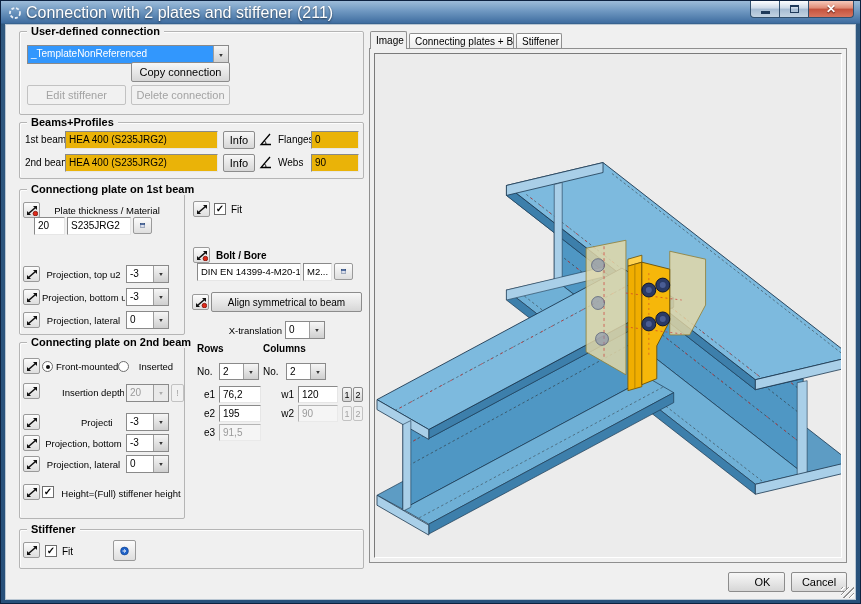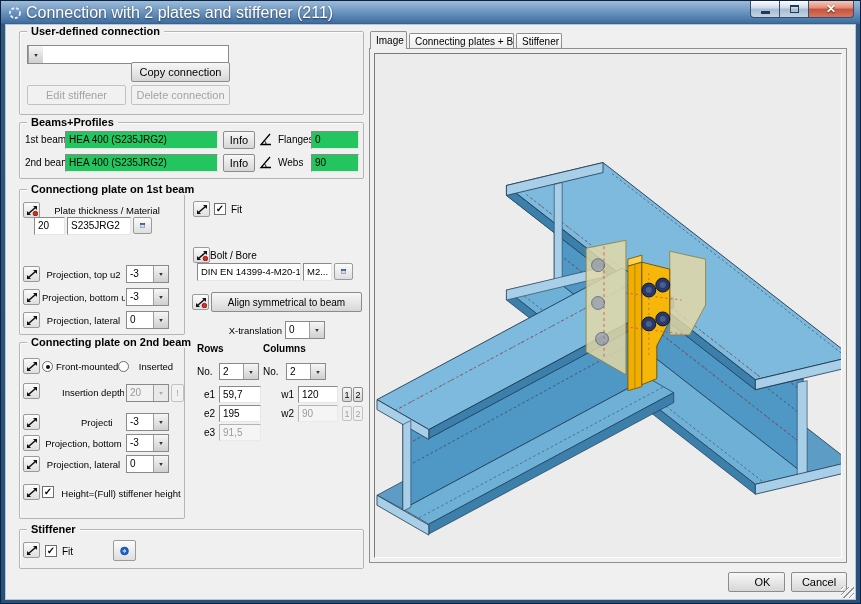--- a/index.html
+++ b/index.html
@@ -19,21 +19,21 @@
   .capbtn.cls{width:45px;border-left:none;border-radius:0 0 4px 0;
           background:linear-gradient(#f7c9ba,#e08a74 45%,#c5523c 50%,#d8755f);}
   .glyph-min{width:9px;height:3px;background:#1f3a5a;margin-top:6px;}
   .glyph-max{width:9px;height:8px;border:1px solid #1f3a5a;border-top:2px solid #1f3a5a;background:transparent;}
   .glyph-cls{color:#fff;font-size:12px;font-weight:bold;text-shadow:0 1px 1px #5a1408;line-height:1;}
   .client{position:absolute;left:4px;top:23px;width:851px;height:576px;background:#f0f0f0;border:1px solid #b9c6d2;}
   .grp{position:absolute;border:1px solid #b5b5b5;border-radius:2px;box-shadow:inset 1px 1px 0 #fdfdfd;}
   .grp>.glbl{position:absolute;top:-7px;left:7px;background:#f0f0f0;padding:0 4px;font-weight:bold;font-size:11px;white-space:nowrap;}
   .lab{position:absolute;white-space:nowrap;overflow:hidden;}
   .lab.r{text-align:right;}
-  .fld{position:absolute;background:#22c55e;border:1px solid;border-color:#898989 #e6e6e6 #e6e6e6 #898989;
+  .fld{position:absolute;background:#eab308;border:1px solid;border-color:#898989 #e6e6e6 #e6e6e6 #898989;
        padding:2px 3px 0;white-space:nowrap;overflow:hidden;}
   .fld.white{background:#fff;}
   .fld.dis{color:#9a9a9a;background:#f5f5f5;border-color:#b5b5b5 #e9e9e9 #e9e9e9 #b5b5b5;}
   .combo{position:absolute;background:#fff;border:1px solid #8a8a8a;display:flex;}
   .combo .cval{flex:1;padding:2px 2px 0 3px;overflow:hidden;white-space:nowrap;}
   .combo .cbtn{width:15px;background:linear-gradient(#f6f6f6,#cfcfcf);border-left:1px solid #9e9e9e;
        display:flex;align-items:center;justify-content:center;}
   .combo .carr{font-size:6px;color:#333;transform:scaleY(.9);}
   .combo.sel .cval{background:#3297fd;color:#fff;}
   .combo.dis{background:#f2f2f2;}
@@ -89,20 +89,21 @@
         </span>
     </span>
   </div>
 
   <div class="client">
 
     <div class="grp" style="left:13px;top:6px;width:345px;height:84px;">
       <span class="glbl">User-defined connection</span>
     </div>
     <div class="combo sel" style="left:21px;top:20px;width:202px;height:19px;">
+      <span class="cval">_TemplateNonReferenced</span>
       <span class="cbtn">
           <span class="carr">▼</span>
         </span>
     </div>
     <button class="btn" style="left:125px;top:37px;width:99px;height:20px;">Copy connection</button>
     <button class="btn dis" style="left:21px;top:60px;width:99px;height:20px;">Edit stiffener</button>
     <button class="btn dis" style="left:125px;top:60px;width:99px;height:20px;">Delete connection</button>
 
     <div class="grp" style="left:13px;top:97px;width:345px;height:57px;">
       <span class="glbl">Beams+Profiles</span>
@@ -291,21 +292,21 @@
       </span>
     <span class="lab" style="left:225px;top:179px;">Fit</span>
     <span class="tool" style="left:187px;top:222px;">
       <svg width="12" height="11" viewBox="0 0 12 11">
           <path d="M1 10 L1 6 L5 10 Z" fill="#111"></path>
           <path d="M11 1 L7 1 L11 5 Z" fill="#111"></path>
           <path d="M2.5 8.5 L9.5 2.5" stroke="#111" stroke-width="1.6"></path>
           <circle cx="9.4" cy="8.6" r="2.3" fill="#e02a1a" stroke="#7a0f06" stroke-width="0.8"></circle>
         </svg>
     </span>
-    <span class="lab" style="left:204px;top:225px;">Bolt / Bore</span>
+    <span class="lab" style="left:210px;top:225px;font-weight:bold;">Bolt / Bore</span>
     <div class="fld white tight" style="left:191px;top:238px;width:104px;height:18px;">DIN EN 14399-4-M20-10...</div>
     <div class="fld white tight" style="left:297px;top:238px;width:29px;height:18px;">M2...</div>
     <button class="tool" style="left:328px;top:238px;width:19px;height:17px;">
       <svg width="13" height="11" viewBox="0 0 13 11">
           <rect x="0.5" y="0.5" width="12" height="10" fill="#fff" stroke="#1f3a66"></rect>
           <rect x="0.5" y="0.5" width="12" height="3" fill="#3a61b0" stroke="#1f3a66"></rect>
           <path d="M4.5 3.5 V10.5 M8.5 3.5 V10.5 M0.5 7 H12.5" stroke="#9aa6c8" stroke-width="1" fill="none"></path>
         </svg>
     </button>
     <span class="tool" style="left:186px;top:269px;">
@@ -334,21 +335,21 @@
         </span>
     </div>
     <span class="lab" style="left:257px;top:341px;">No.</span>
     <div class="combo" style="left:280px;top:338px;width:40px;height:17px;">
       <span class="cval">2</span>
       <span class="cbtn">
           <span class="carr">▼</span>
         </span>
     </div>
     <span class="lab r" style="left:189px;top:364px;width:20px;">e1</span>
-    <div class="fld white" style="left:213px;top:361px;width:42px;height:17px;">59,7</div>
+    <div class="fld white" style="left:213px;top:361px;width:42px;height:17px;">76,2</div>
     <span class="lab r" style="left:266px;top:364px;width:22px;">w1</span>
     <div class="fld white" style="left:292px;top:361px;width:40px;height:17px;">120</div>
     <button class="btn tiny" style="left:336px;top:362px;width:10px;height:15px;">1</button>
     <button class="btn tiny" style="left:347px;top:362px;width:10px;height:15px;">2</button>
     <span class="lab r" style="left:189px;top:383px;width:20px;">e2</span>
     <div class="fld white" style="left:213px;top:380px;width:42px;height:17px;">195</div>
     <span class="lab r" style="left:266px;top:383px;width:22px;">w2</span>
     <div class="fld dis" style="left:292px;top:380px;width:40px;height:17px;">90</div>
     <button class="btn dis tiny" style="left:336px;top:381px;width:10px;height:15px;">1</button>
     <button class="btn dis tiny" style="left:347px;top:381px;width:10px;height:15px;">2</button>

